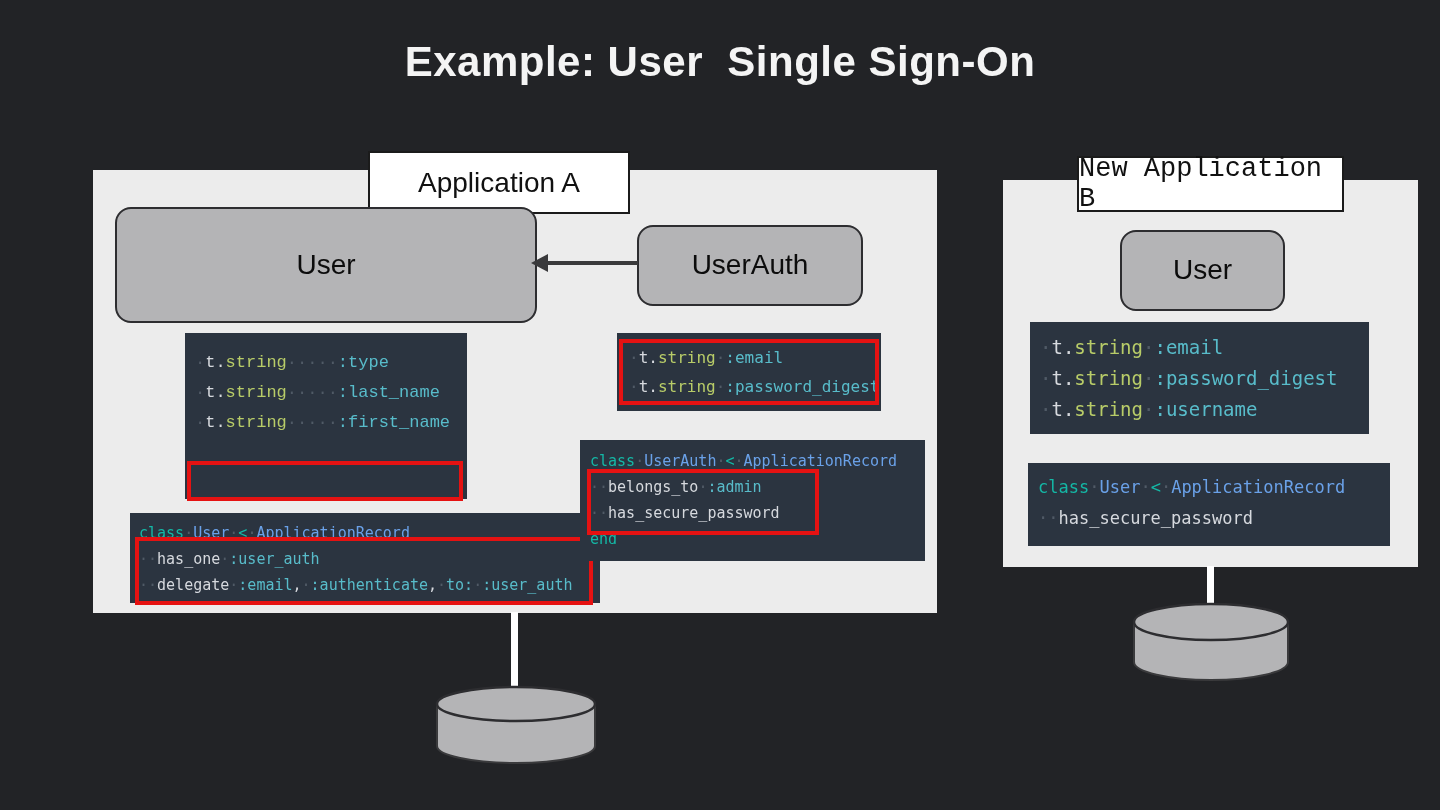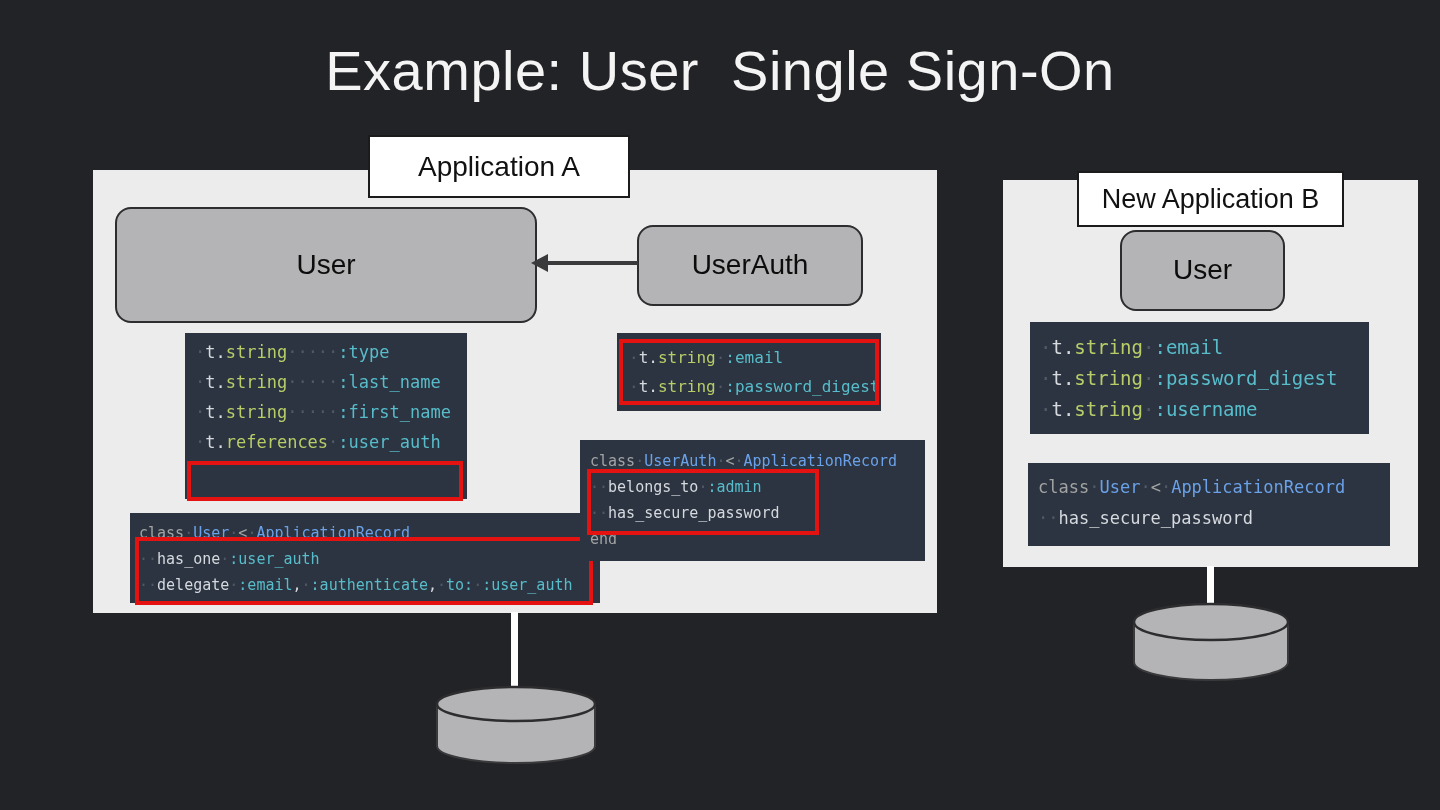--- a/index.html
+++ b/index.html
@@ -1,74 +1,73 @@
 <!DOCTYPE html>
 <html><head>
 <meta charset="utf-8">
 <style>
   html,body{margin:0;padding:0;background:#222326;}
   .stage{position:relative;width:1440px;height:810px;background:#222326;overflow:hidden;
          font-family:"Liberation Sans",sans-serif;}
   .title{position:absolute;left:0;top:38px;width:1440px;text-align:center;color:#f4f4f4;
-         font-size:56px;letter-spacing:0.5px;white-space:pre;}
+         font-size:42px;letter-spacing:0.5px;white-space:pre;font-weight:bold;}
   .panel{position:absolute;background:#ececec;}
   .label-box{position:absolute;background:#ffffff;border:2px solid #1b1b1b;
              display:flex;align-items:center;justify-content:center;
              font-size:28px;color:#111;}
   .node{position:absolute;background:#b4b4b6;border:2px solid #2d2d30;border-radius:16px;
         display:flex;flex-direction:column;align-items:center;justify-content:center;
         font-size:28px;color:#0c0c0c;text-align:center;line-height:1.32;}
   .arrow-line{position:absolute;height:4px;background:#3a3a3c;}
   .arrow-head{position:absolute;width:0;height:0;border-top:9px solid transparent;
               border-bottom:9px solid transparent;border-right:17px solid #3a3a3c;}
   .code{position:absolute;background:#2b3440;font-family:"DejaVu Sans Mono","Liberation Mono",monospace;
         box-sizing:border-box;}
   .code .code-line{white-space:pre;}
   .tk-fg{color:#d6d9de}.tk-green{color:#b8cc68}.tk-cyan{color:#58bcca}
-  .tk-blue{color:#6aa1e8}.tk-red{color:#a3a3a3}.tk-dim{color:#505a66}
+  .tk-blue{color:#6aa1e8}.tk-red{color:#14b8a6}.tk-dim{color:#505a66}
   .hl-box{position:absolute;border:4px solid #e51212;}
   .connector{position:absolute;width:7px;background:#ffffff;}
   .cyl{position:absolute;}
   
-  #code-a1{left:185px;top:333px;width:282px;height:166px;padding:4px 10px;font-size:17px;line-height:30px;}
+  #code-a1{left:185px;top:333px;width:282px;height:166px;padding:15px 10px;font-size:17px;line-height:30px;font-family:Liberation Mono, monospace;}
   #code-a2{left:130px;top:513px;width:470px;height:90px;padding:7px 9px;font-size:15px;line-height:26px;}
   #code-ua1{left:617px;top:333px;width:264px;height:78px;padding:10px 12px;font-size:16px;line-height:29px;}
   #code-ua2{left:580px;top:440px;width:345px;height:121px;padding:8px 10px;font-size:15px;line-height:26px;}
   #code-b1{left:1030px;top:322px;width:339px;height:112px;padding:10px 10px;font-size:19px;line-height:31px;}
   #code-b2{left:1028px;top:463px;width:362px;height:83px;padding:9px 10px;font-size:17px;line-height:31px;}
 </style>
 </head>
 <body>
 
 <div class="stage">
 
   <div class="title">Example: User  Single Sign-On</div>
 
   <div class="panel" style="left:93px;top:170px;width:844px;height:443px;"></div>
-  <div class="label-box" style="left:368px;top:135px;width:258px;height:59px;">
+  <div class="label-box" style="left:368px;top:151px;width:258px;height:59px;">
     <span>Application A</span>
   </div>
 
   <div class="node" style="left:115px;top:207px;width:418px;height:112px;">
     <div>User</div>
   </div>
 
   <div class="node" style="left:637px;top:225px;width:222px;height:77px;">
     <div>UserAuth</div>
   </div>
 
   <div class="arrow-line" style="left:543px;top:261px;width:95px;"></div>
   <div class="arrow-head" style="left:531px;top:254px;"></div>
 
   <div class="code" id="code-a1">
     <div class="hl-box" style="left:2px;top:128px;width:268px;height:32px;"></div>
   <div class="code-line"><span class="tk-dim">·</span><span class="tk-fg">t.</span><span class="tk-green">string</span><span class="tk-dim">·····</span><span class="tk-cyan">:type</span></div>
       <div class="code-line"><span class="tk-dim">·</span><span class="tk-fg">t.</span><span class="tk-green">string</span><span class="tk-dim">·····</span><span class="tk-cyan">:last_name</span></div>
       <div class="code-line"><span class="tk-dim">·</span><span class="tk-fg">t.</span><span class="tk-green">string</span><span class="tk-dim">·····</span><span class="tk-cyan">:first_name</span></div>
-      <div class="code-line"><span class="tk-dim">·</span><span class="tk-fg">t.</span><span class="tk-green">references</span><span class="tk-dim">·</span><span class="tk-cyan">:user_auth</span></div>
     </div>
 
   <div class="code" id="code-a2">
     <div class="hl-box" style="left:5px;top:24px;width:450px;height:60px;"></div>
   <div class="code-line"><span class="tk-red">class</span><span class="tk-dim">·</span><span class="tk-blue">User</span><span class="tk-dim">·</span><span class="tk-red">&lt;</span><span class="tk-dim">·</span><span class="tk-blue">ApplicationRecord</span></div>
       <div class="code-line"><span class="tk-dim">··</span><span class="tk-fg">has_one</span><span class="tk-dim">·</span><span class="tk-cyan">:user_auth</span></div>
       <div class="code-line"><span class="tk-dim">··</span><span class="tk-fg">delegate</span><span class="tk-dim">·</span><span class="tk-cyan">:email</span><span class="tk-fg">,</span><span class="tk-dim">·</span><span class="tk-cyan">:authenticate</span><span class="tk-fg">,</span><span class="tk-dim">·</span><span class="tk-cyan">to:</span><span class="tk-dim">·</span><span class="tk-cyan">:user_auth</span></div>
     </div>
 
   <div class="code" id="code-ua1">
@@ -85,21 +84,21 @@
       <div class="code-line"><span class="tk-red">end</span></div>
     </div>
 
   <div class="connector" style="left:511px;top:612px;height:84px;"></div>
   <svg class="cyl" style="left:433px;top:684px;" width="166" height="84" viewBox="0 0 166 84">
     <path d="M4,20 L4,62 A79,17 0 0 0 162,62 L162,20" fill="#b4b4b6" stroke="#3a3a3c" stroke-width="2"></path>
     <ellipse cx="83" cy="20" rx="79" ry="17" fill="#b4b4b6" stroke="#2d2d30" stroke-width="2.5"></ellipse>
   </svg>
 
   <div class="panel" style="left:1003px;top:180px;width:415px;height:387px;"></div>
-  <div class="label-box" style="left:1077px;top:171px;width:263px;height:52px;font-size:27px;">
+  <div class="label-box" style="left:1077px;top:156px;width:263px;height:52px;font-size:27px;font-family:Liberation Mono, monospace;">
     <span>New Application B</span>
   </div>
 
   <div class="node" style="left:1120px;top:230px;width:161px;height:77px;">
     <div>User</div>
   </div>
 
   <div class="code" id="code-b1">
       <div class="code-line"><span class="tk-dim">·</span><span class="tk-fg">t.</span><span class="tk-green">string</span><span class="tk-dim">·</span><span class="tk-cyan">:email</span></div>
       <div class="code-line"><span class="tk-dim">·</span><span class="tk-fg">t.</span><span class="tk-green">string</span><span class="tk-dim">·</span><span class="tk-cyan">:password_digest</span></div>

